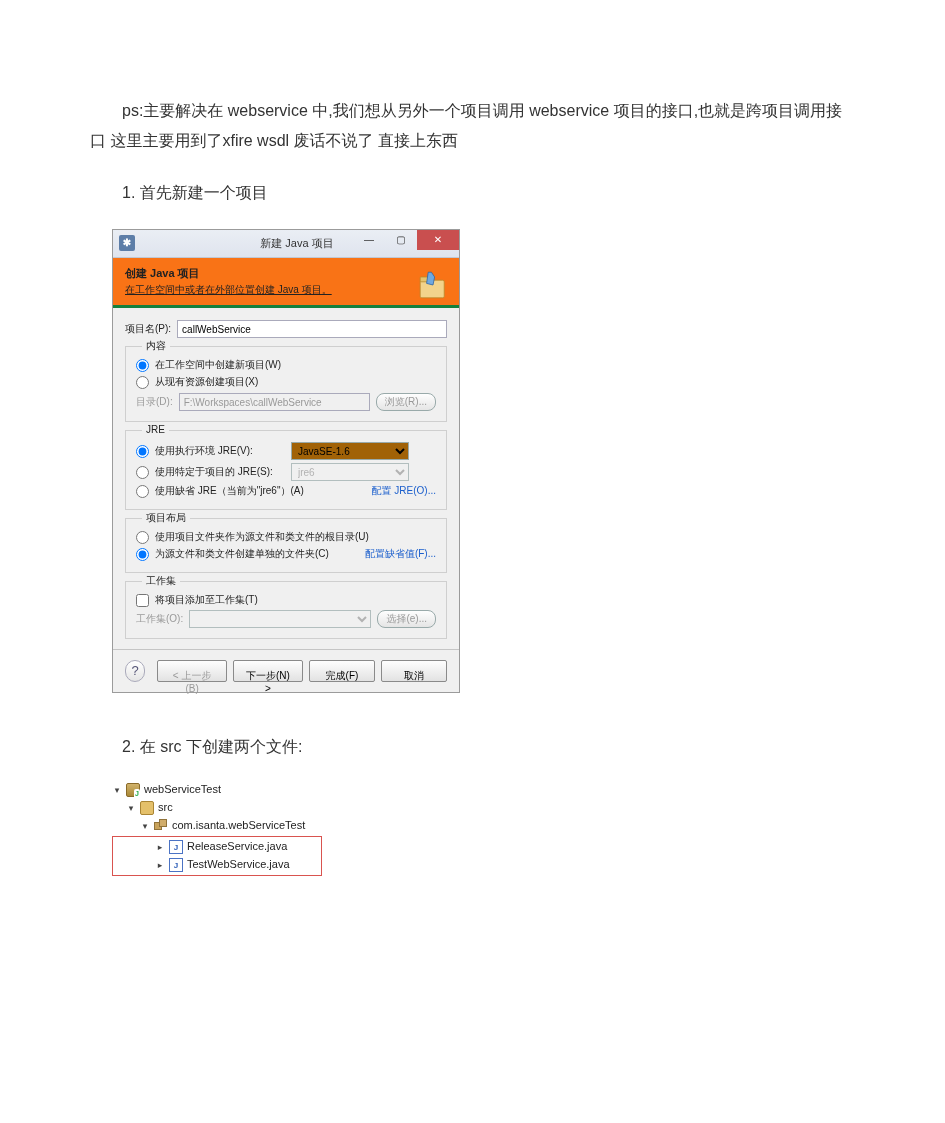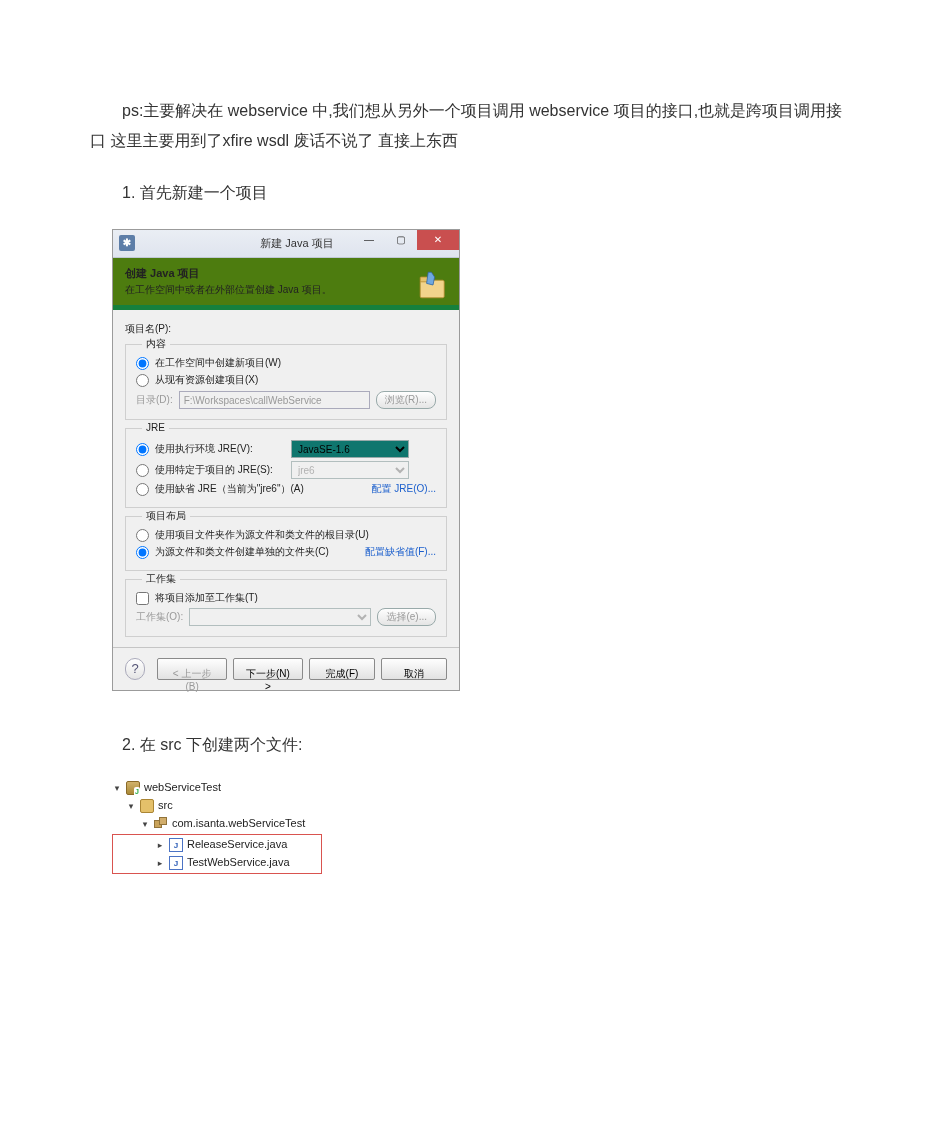--- a/index.html
+++ b/index.html
@@ -57,28 +57,28 @@
   }
   .win-btn {
     width: 32px; height: 20px;
     display: flex; align-items: center; justify-content: center;
     font-size: 10px; color: #333;
     line-height: 1;
   }
   .win-btn.close { background: #c94f4f; color: #fff; width: 42px; }
 
   .dia-banner {
-    background: #4d7c0f;
-    border-bottom: 5px solid #15803d;
+    background: #f97316;
+    border-bottom: 3px solid #15803d;
     padding: 8px 12px 8px 12px;
     position: relative;
     min-height: 48px;
   }
   .dia-banner .banner-title { font-weight: bold; font-size: 11px; }
-  .dia-banner .banner-sub { font-size: 10px; margin-top: 2px; }
+  .dia-banner .banner-sub { font-size: 10px; margin-top: 2px; text-decoration: underline; }
   .banner-icon {
     position: absolute; right: 10px; top: 10px;
     width: 32px; height: 34px;
   }
   .folder-svg { width: 100%; height: 100%; }
 
   .dia-body {
     padding: 10px 12px 4px 12px;
     font-size: 10px;
   }
@@ -89,21 +89,21 @@
     height: 18px;
     border: 1px solid #aab;
     background: #fff;
     font-size: 10px;
     padding: 0 4px;
   }
   .txtinput.disabled { color: #999; background: #f0f0f0; }
   .select {
     height: 18px;
     border: 1px solid #9aa;
-    background: #0f766e;
+    background: #a16207;
     font-size: 10px;
     padding: 0 2px;
     width: 118px;
   }
   .select.disabled { color:#999; background:#f0f0f0; }
   .btn-mini {
     height: 18px; padding: 0 8px;
     border: 1px solid #9aa;
     background: linear-gradient(#fefefe,#e5e5e5);
     font-size: 10px;
@@ -223,20 +223,21 @@
           <rect x="4" y="10" width="14" height="6" rx="1" fill="#e6c26b" stroke="#b58a2e"></rect>
           <path d="M14 4 L18 4 L22 10 L20 20 L12 18 Z" fill="#6fa8e0" stroke="#2f65a5"></path>
         </svg>
       </div>
     </div>
 
     <div class="dia-body">
 
       <div class="row" style="margin-bottom:8px;">
         <label>项目名(P):</label>
+        <input type="text" class="txtinput" value="callWebService" style="">
       </div>
 
       <div class="groupbox">
         <div class="group-legend">内容</div>
         <div class="radio-row">
           <input type="radio" checked="" style="">
           <span>
             <span>在工作空间中创建新项目(W)</span>
           </span>
         </div>

